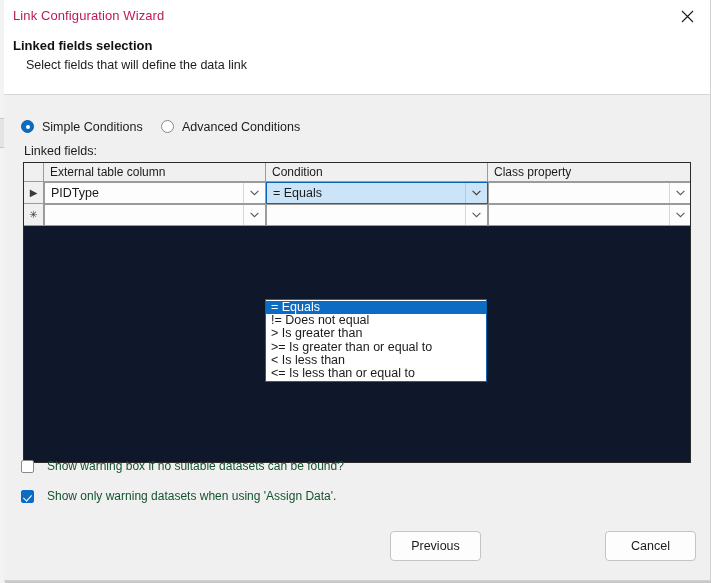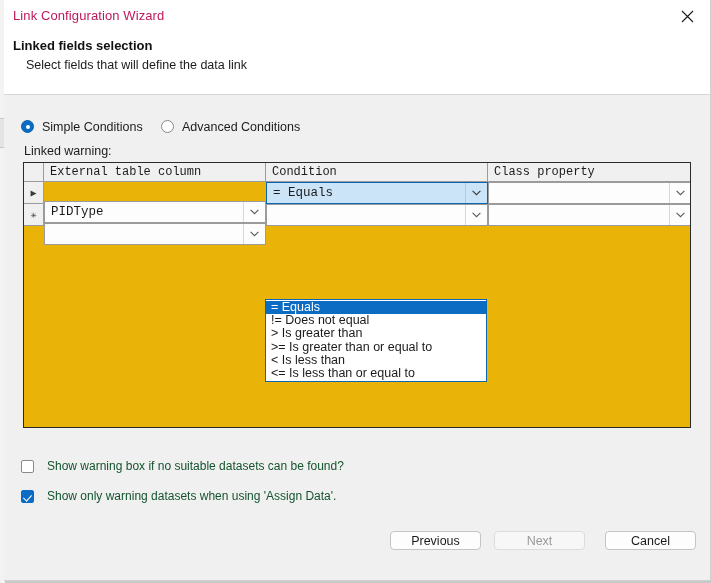--- a/index.html
+++ b/index.html
@@ -66,26 +66,25 @@
   .radio.checked .mark::after{
     content:"";position:absolute;left:3.5px;top:3.5px;width:4px;height:4px;
     border-radius:50%;background:#fff;
   }
   .radio .lbl{margin-left:8px;font-size:12.5px;color:#1b1b1b;}
 
   .linked-label{position:absolute;left:20px;top:48px;font-size:12.5px;color:#1b1b1b;}
 
   
   .grid{
-    position:absolute;left:19px;top:66px;width:668px;height:266px;
-    background:#eab308;
+    position:absolute;left:19px;top:66px;width:668px;height:301px;
+    background:#0f172a;
     border:1px solid #2b2b2b;
     box-sizing:border-box;
     overflow:hidden;
-    font-family:Liberation Mono, monospace;
   }
   .grid-head{
     position:absolute;left:0;top:0;width:100%;height:19px;
     background:#f0f0f0;
     box-sizing:border-box;
     border-bottom:1px solid #9b9b9b;
   }
   .gh-cell{
     position:absolute;top:0;height:19px;line-height:18px;
     font-size:12px;color:#1b1b1b;padding-left:6px;box-sizing:border-box;
@@ -120,21 +119,21 @@
   .cell .chev{
     flex:0 0 auto;width:21px;height:20px;
     display:flex;align-items:center;justify-content:center;
     border-left:1px solid #d8d8d8;
   }
   .cell.active{
     background:#cce4f7;border:1px solid #0a66b5;
   }
   .cell.active .chev{border-left:1px solid #a8cbe8;}
 
-  .c1{left:20px;width:222px;margin-top:19px;}
+  .c1{left:20px;width:222px;}
   .c2{left:242px;width:222px;}
   .c3{left:464px;width:204px;}
 
   
   .dropdown{
     position:absolute;left:261px;top:203px;width:222px;
     background:#ffffff;border:1px solid #0a66b5;
     box-sizing:border-box;z-index:40;
     padding:1px 0 1px 0;
   }
@@ -154,21 +153,21 @@
   .chk.checked .box::after{
     content:"";position:absolute;left:3px;top:2px;width:4px;height:7px;
     border:solid #fff;border-width:0 1.7px 1.7px 0;transform:rotate(42deg);
   }
   .chk .lbl{margin-left:13px;font-size:12px;color:#14532d;}
   .chk-warn{top:363px;}
   .chk-only{top:393px;}
 
   
   .btn{
-    position:absolute;height:19px;width:91px;
+    position:absolute;height:30px;width:91px;
     background:#fdfdfd;border:1px solid #c4c4c4;border-radius:4px;
     font-family:"Liberation Sans", sans-serif;font-size:12.5px;color:#1b1b1b;
     display:flex;align-items:center;justify-content:center;cursor:default;
     box-sizing:border-box;
   }
   .btn.disabled{color:#9a9a9a;background:#f7f7f7;border-color:#dcdcdc;}
   .btn-prev{left:386px;top:435px;}
   .btn-next{left:490px;top:435px;}
   .btn-cancel{left:601px;top:435px;}
 </style>
@@ -200,21 +199,21 @@
       <div class="radio checked" style="left:17px;">
         <span class="mark"></span>
         <span class="lbl">Simple  Conditions</span>
       </div>
       <div class="radio" style="left:157px;">
         <span class="mark"></span>
         <span class="lbl">Advanced Conditions</span>
       </div>
     </div>
 
-    <div class="linked-label">Linked warning:</div>
+    <div class="linked-label">Linked fields:</div>
 
     <div class="grid">
 
       <div class="grid-head">
         <div class="gh-cell gh-corner"></div>
         <div class="gh-cell gh-c1">External table column</div>
         <div class="gh-cell gh-c3">Class property</div>
         <div class="gh-cell gh-c2">Condition</div>
       </div>
 
@@ -287,17 +286,16 @@
     <div class="chk chk-warn">
       <span class="box"></span>
       <span class="lbl">Show warning box if no suitable datasets can be found?</span>
     </div>
     <div class="chk chk-only checked">
       <span class="box"></span>
       <span class="lbl">Show only warning datasets when using 'Assign Data'.</span>
     </div>
 
     <div class="btn btn-prev">Previous</div>
-    <div class="btn btn-next disabled">Next</div>
     <div class="btn btn-cancel">Cancel</div>
 
   </div>
 </div>
 
 </body></html>

